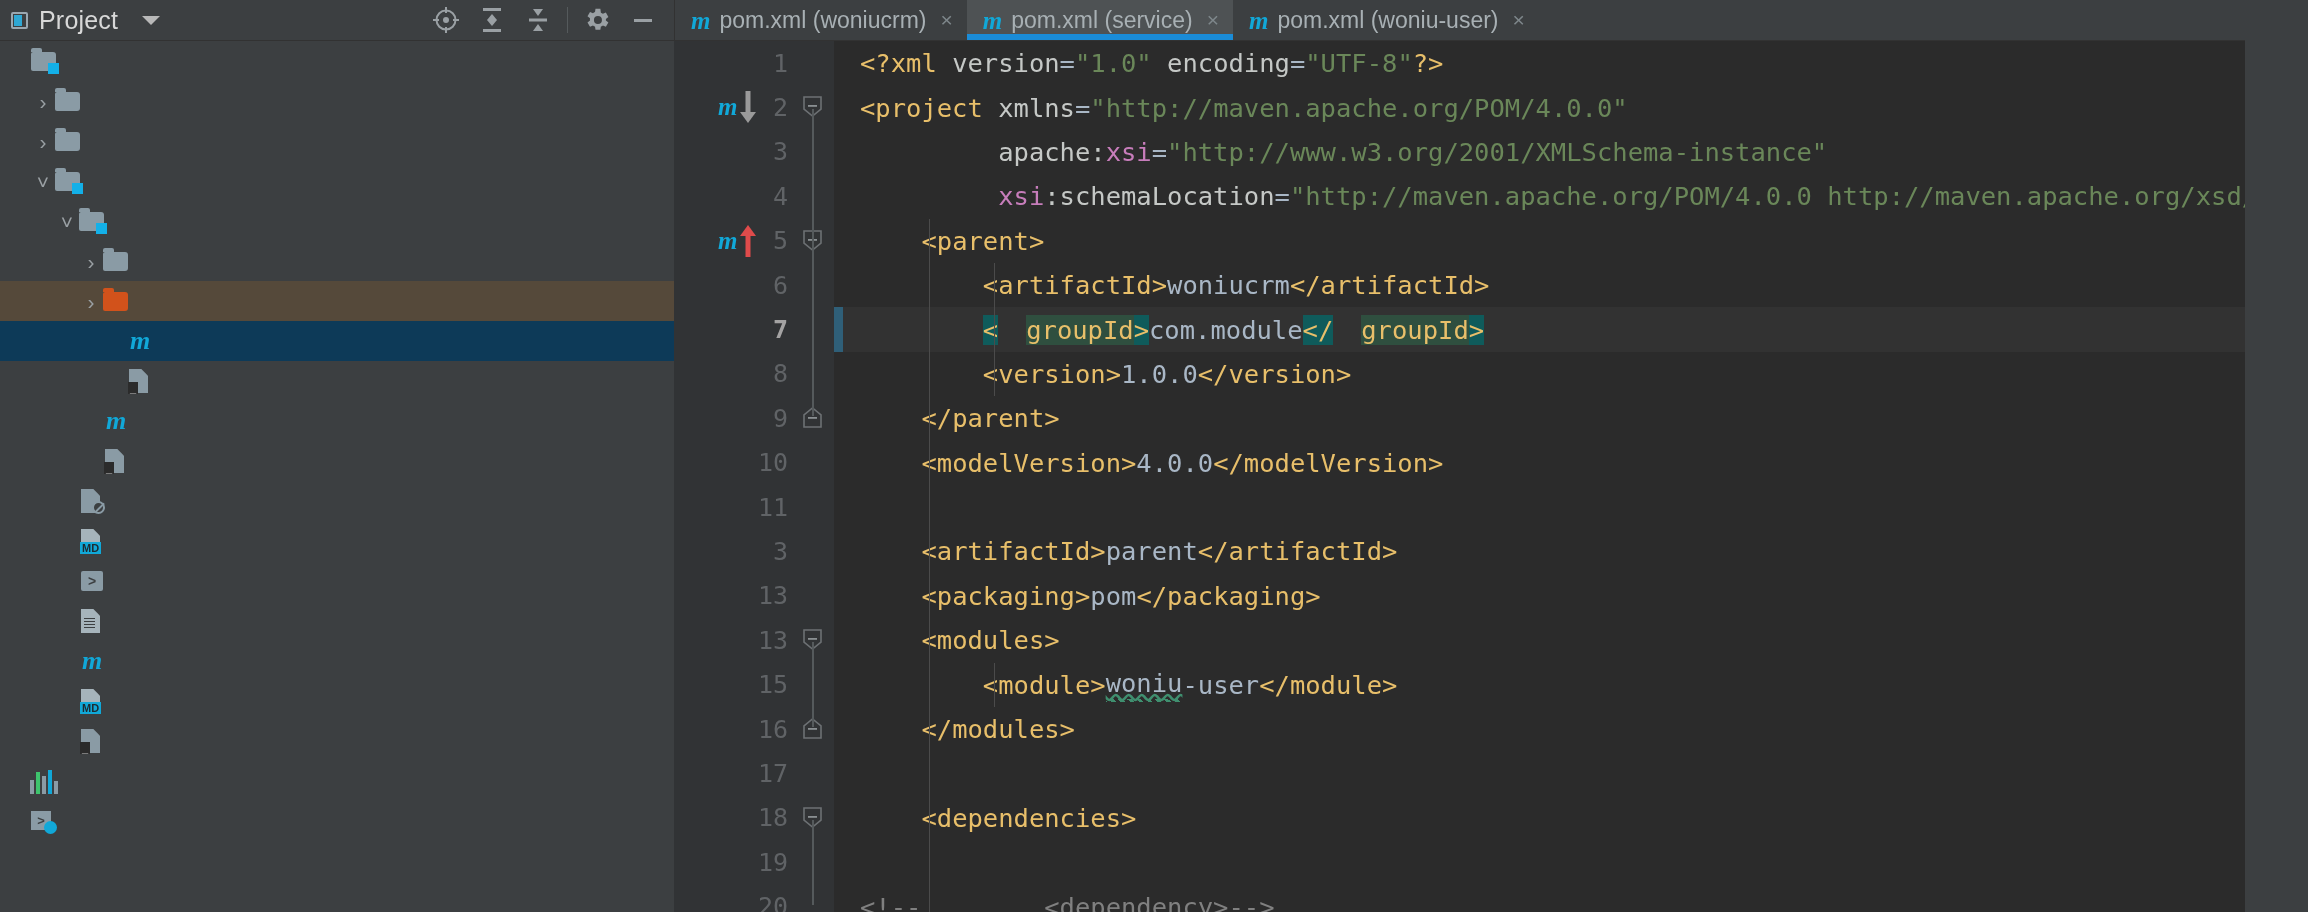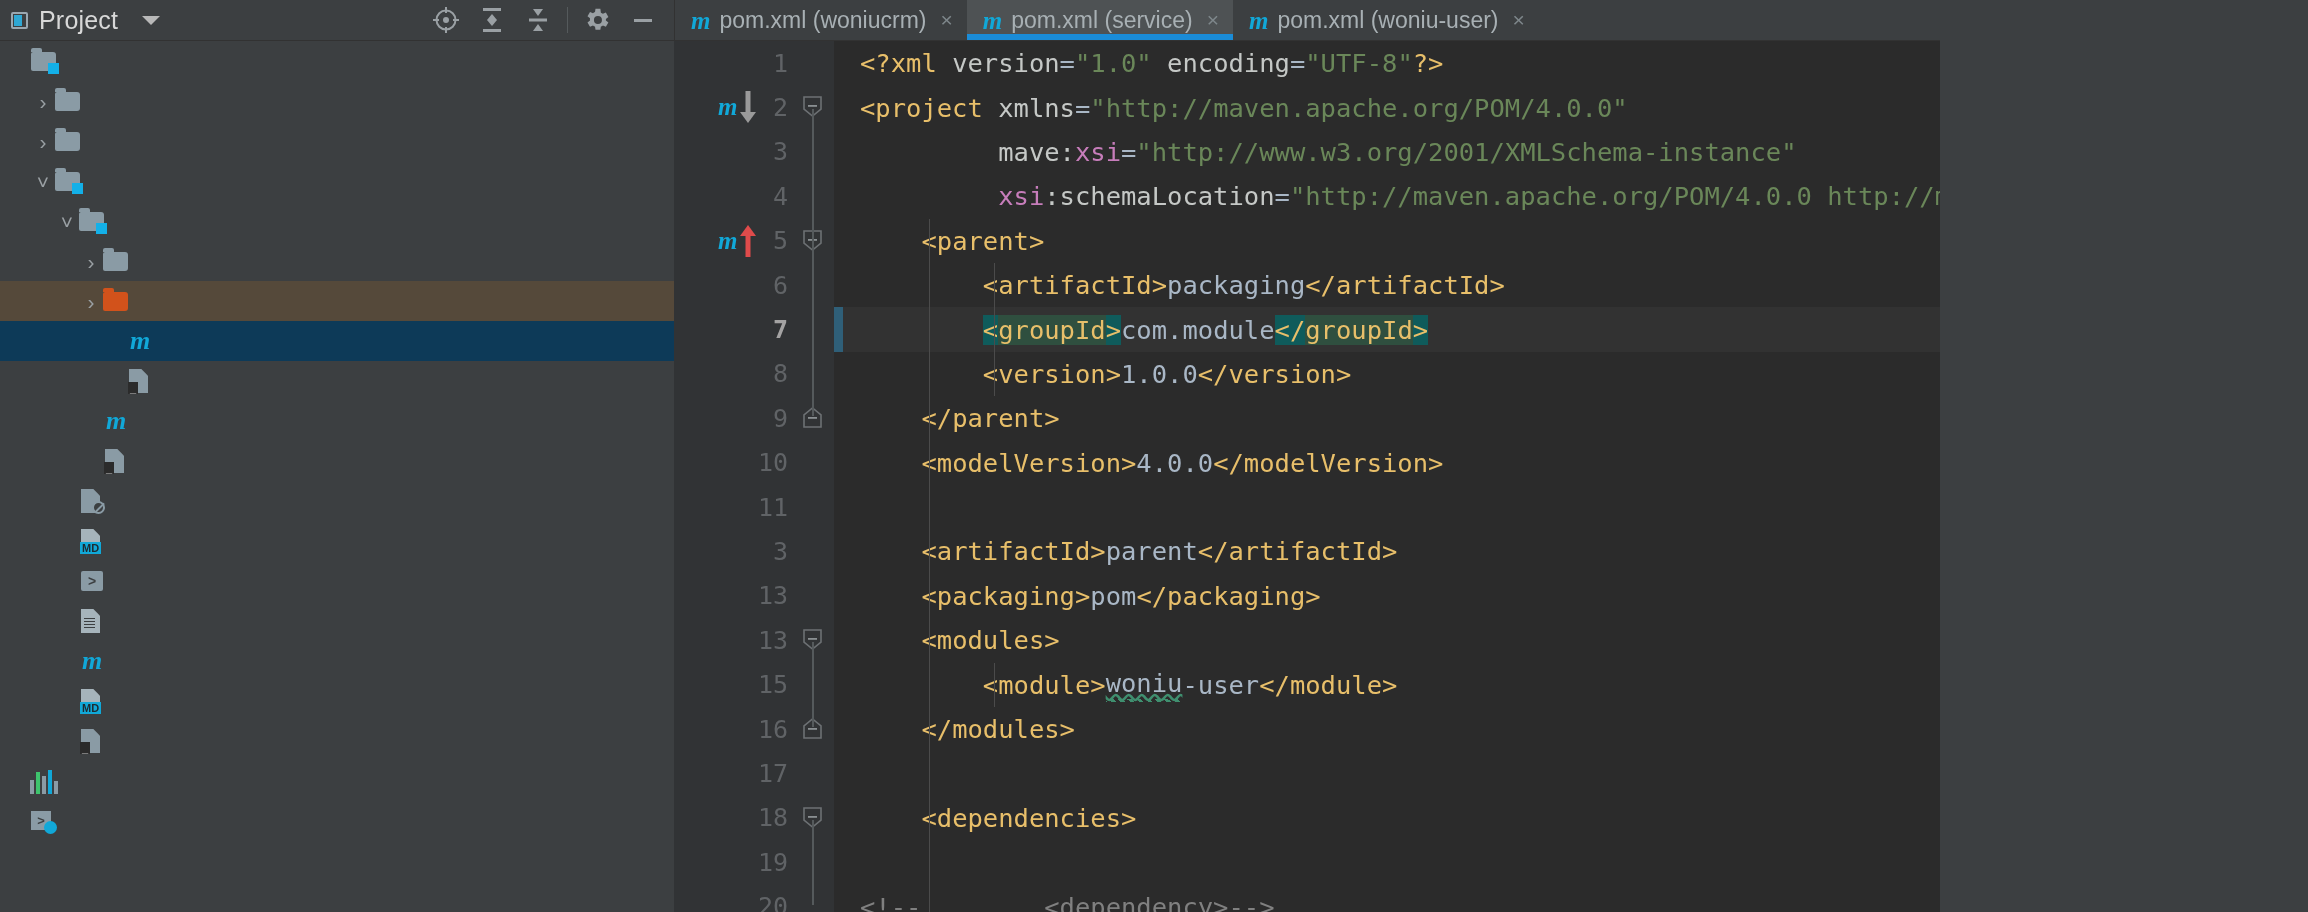--- a/index.html
+++ b/index.html
@@ -2,21 +2,21 @@
 <html><head>
 <meta charset="utf-8">
 <style>
   * { margin:0; padding:0; box-sizing:border-box; }
   html,body{ background:#3c3f41; }
   body{
     width:2308px; height:912px; overflow:hidden;
     font-family:"Liberation Sans", sans-serif;
     -webkit-font-smoothing:antialiased;
   }
-  .app{ width:1940px; height:912px; display:flex; flex-direction:column; background:#eab308; position:relative; }
+  .app{ width:2245px; height:912px; display:flex; flex-direction:column; background:#eab308; position:relative; }
 
   
   .toprow{ height:40px; display:flex; align-items:stretch; background:#3c3f41; flex:none; }
 
   
   .tw-head{ width:674px; display:flex; align-items:center; background:#3c3f41; position:relative; flex:none; }
   .tw-title-wrap{ display:flex; align-items:center; padding-left:10px; gap:10px; }
   .tw-icon{ width:19px; height:19px; position:relative; flex:none; }
   .tw-icon .o{ position:absolute; left:1px; top:1px; width:17px; height:17px; border:2px solid #9aa7b0; border-radius:2px; }
   .tw-icon .i{ position:absolute; left:4px; top:4px; width:8px; height:11px; background:#2fa8d4; }
@@ -94,21 +94,21 @@
   .caretbar{ position:absolute; left:0; top:0; bottom:0; width:9px; background:#2f5f78; }
   .t-tag{ color:#e8bf6a;text-align:center; }
   .t-attr{ color:#c5c8c6; }
   .t-str{ color:#6a8759; }
   .t-val{ color:#a9b7c6; }
   .t-ns{ color:#c77dbb; }
   .t-proc{ color:#e8bf6a; }
   .t-comment{ color:#808080; }
   .t-plain{ color:#a9b7c6; }
   .hl-br{ background:#0f5b5b; }
-  .hl-tg{ background:#2f4f3f; }
+  .hl-tg{ background:#2f4f3f;margin-left:28px; }
   .sqg{ border-bottom:3px solid; border-image: repeating-linear-gradient(45deg,#3f8f6f 0 3px,transparent 3px 6px) 3; padding-bottom:1px; text-decoration: underline wavy #3f8f6f; text-decoration-skip-ink:none; }
   .indent{ position:absolute; top:0; bottom:0; width:1px; background:#4b4b4b; }
 </style>
 </head>
 <body>
 
 <div class="app">
 
   <div class="toprow">
 
@@ -462,24 +462,24 @@
               <path d="M2 1h17v12l-8.5 7L2 13z" fill="none" stroke="#6d7174" stroke-width="1.6"></path>
               <rect x="6" y="9" width="9" height="1.8" fill="#8a8f92"></rect>
             </svg></span>
           <span style="position: absolute; left: 18px; top: 68.4px; height: 306.8px; width: 1.6px; background: rgb(85, 90, 92);"></span>
           <span style="position: absolute; left: 18px; top: 601.2px; height: 84.8px; width: 1.6px; background: rgb(85, 90, 92);"></span>
           <span style="position: absolute; left: 18px; top: 778.8px; height: 84.8px; width: 1.6px; background: rgb(85, 90, 92);"></span>
         </div>
       <div class="code" id="code">
           <div class="cline"><span class="t-proc">&lt;?xml </span><span class="t-attr">version</span><span class="t-plain">=</span><span class="t-str">"1.0"</span><span class="t-plain"> </span><span class="t-attr">encoding</span><span class="t-plain">=</span><span class="t-str">"UTF-8"</span><span class="t-proc">?&gt;</span></div>
           <div class="cline"><span class="t-tag">&lt;project</span><span class="t-plain"> </span><span class="t-attr">xmlns</span><span class="t-plain">=</span><span class="t-str">"http://maven.apache.org/POM/4.0.0"</span></div>
-          <div class="cline"><span class="t-plain">         </span><span class="t-attr">mave:</span><span class="t-ns">xsi</span><span class="t-plain">=</span><span class="t-str">"http://www.w3.org/2001/XMLSchema-instance"</span></div>
+          <div class="cline"><span class="t-plain">         </span><span class="t-attr">apache:</span><span class="t-ns">xsi</span><span class="t-plain">=</span><span class="t-str">"http://www.w3.org/2001/XMLSchema-instance"</span></div>
           <div class="cline"><span class="t-plain">         </span><span class="t-ns">xsi</span><span class="t-attr">:schemaLocation</span><span class="t-plain">=</span><span class="t-str">"http://maven.apache.org/POM/4.0.0 http://maven.apache.org/xsd/mave</span></div>
           <div class="cline"><span class="t-plain">    </span><span class="t-tag">&lt;parent&gt;</span></div>
-          <div class="cline"><span class="t-plain">        </span><span class="t-tag">&lt;artifactId&gt;</span><span class="t-val">packaging</span><span class="t-tag">&lt;/artifactId&gt;</span></div>
+          <div class="cline"><span class="t-plain">        </span><span class="t-tag">&lt;artifactId&gt;</span><span class="t-val">woniucrm</span><span class="t-tag">&lt;/artifactId&gt;</span></div>
           <div class="cline cur"><span class="caretbar"></span><span class="t-plain">        </span><span class="t-tag hl-br">&lt;</span><span class="t-tag hl-tg">groupId</span><span class="t-tag hl-br">&gt;</span><span class="t-val">com.module</span><span class="t-tag hl-br">&lt;/</span><span class="t-tag hl-tg">groupId</span><span class="t-tag hl-br">&gt;</span></div>
           <div class="cline"><span class="t-plain">        </span><span class="t-tag">&lt;version&gt;</span><span class="t-val">1.0.0</span><span class="t-tag">&lt;/version&gt;</span></div>
           <div class="cline"><span class="t-plain">    </span><span class="t-tag">&lt;/parent&gt;</span></div>
           <div class="cline"><span class="t-plain">    </span><span class="t-tag">&lt;modelVersion&gt;</span><span class="t-val">4.0.0</span><span class="t-tag">&lt;/modelVersion&gt;</span></div>
           <div class="cline"></div>
           <div class="cline"><span class="t-plain">    </span><span class="t-tag">&lt;artifactId&gt;</span><span class="t-val">parent</span><span class="t-tag">&lt;/artifactId&gt;</span></div>
           <div class="cline"><span class="t-plain">    </span><span class="t-tag">&lt;packaging&gt;</span><span class="t-val">pom</span><span class="t-tag">&lt;/packaging&gt;</span></div>
           <div class="cline"><span class="t-plain">    </span><span class="t-tag">&lt;modules&gt;</span></div>
           <div class="cline"><span class="t-plain">        </span><span class="t-tag">&lt;module&gt;</span><span class="t-val sqg">woniu</span><span class="t-val">-user</span><span class="t-tag">&lt;/module&gt;</span></div>
           <div class="cline"><span class="t-plain">    </span><span class="t-tag">&lt;/modules&gt;</span></div>

